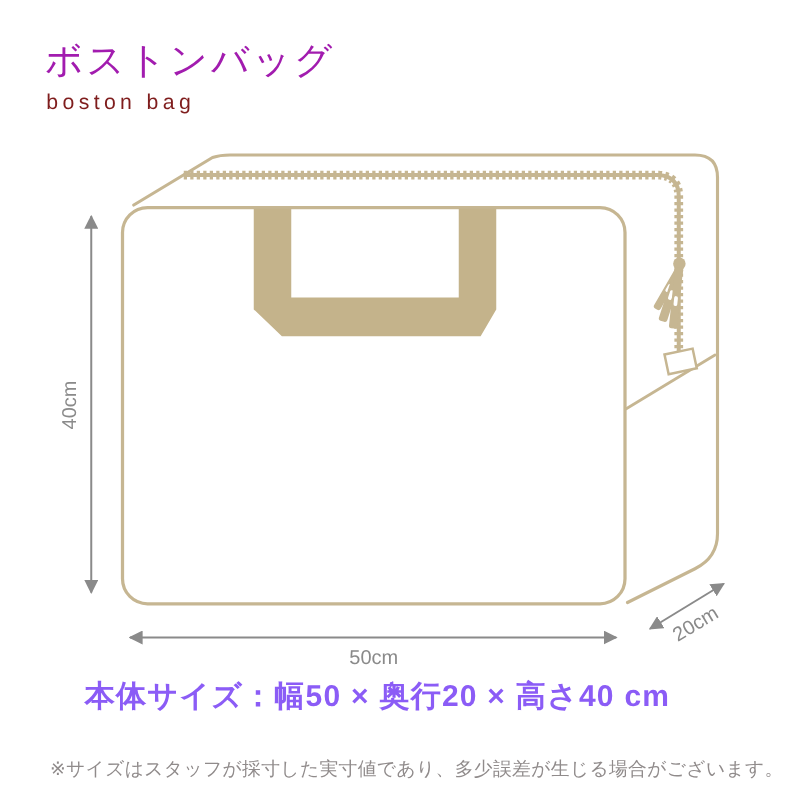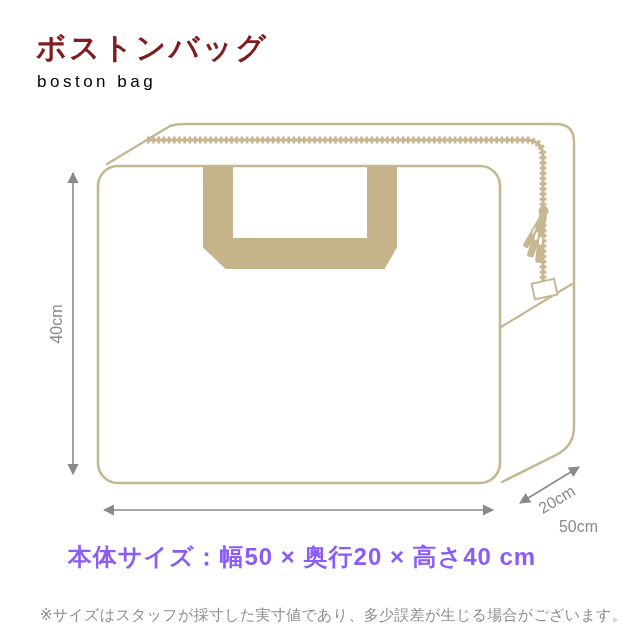--- a/index.html
+++ b/index.html
@@ -2,28 +2,28 @@
 <html><head>
 <meta charset="utf-8">
 <style>
   html,body{margin:0;padding:0;}
   body{
     width:640px;height:640px;position:relative;background:#ffffff;overflow:hidden;
     font-family:"Liberation Sans","DejaVu Sans",sans-serif;
   }
   .abs{position:absolute;}
   .title{
-    left:36px;top:28px;font-size:30px;font-weight:bold;color:#7f1d1d;letter-spacing:2.5px;
+    left:36px;top:28px;font-size:30px;font-weight:normal;color:#a21caf;letter-spacing:2.5px;
   }
   .subtitle{
-    left:37px;top:72px;font-size:17px;color:#000000;letter-spacing:3.5px;font-weight:normal;
+    left:37px;top:72px;font-size:17px;color:#7f1d1d;letter-spacing:3.5px;font-weight:normal;
   }
   .dim{color:#8a8a8a;font-size:16px;white-space:nowrap;}
   .dim-40{left:57px;top:324px;transform:translate(-50%,-50%) rotate(-90deg);}
-  .dim-50{left:0;width:598px;text-align:right;top:518px;}
+  .dim-50{left:0;width:598px;text-align:center;top:518px;}
   .dim-20{left:557px;top:500px;transform:translate(-50%,-50%) rotate(-31deg);}
   .size-line{
     left:0;width:604px;top:541px;text-align:center;
     font-size:24px;font-weight:600;color:#8b5cf6;letter-spacing:1px;white-space:nowrap;
   }
   .footnote{
     right:13px;top:606px;font-size:15px;color:#908b8b;letter-spacing:0.3px;white-space:nowrap;
   }
   svg{display:block;}
 </style>

